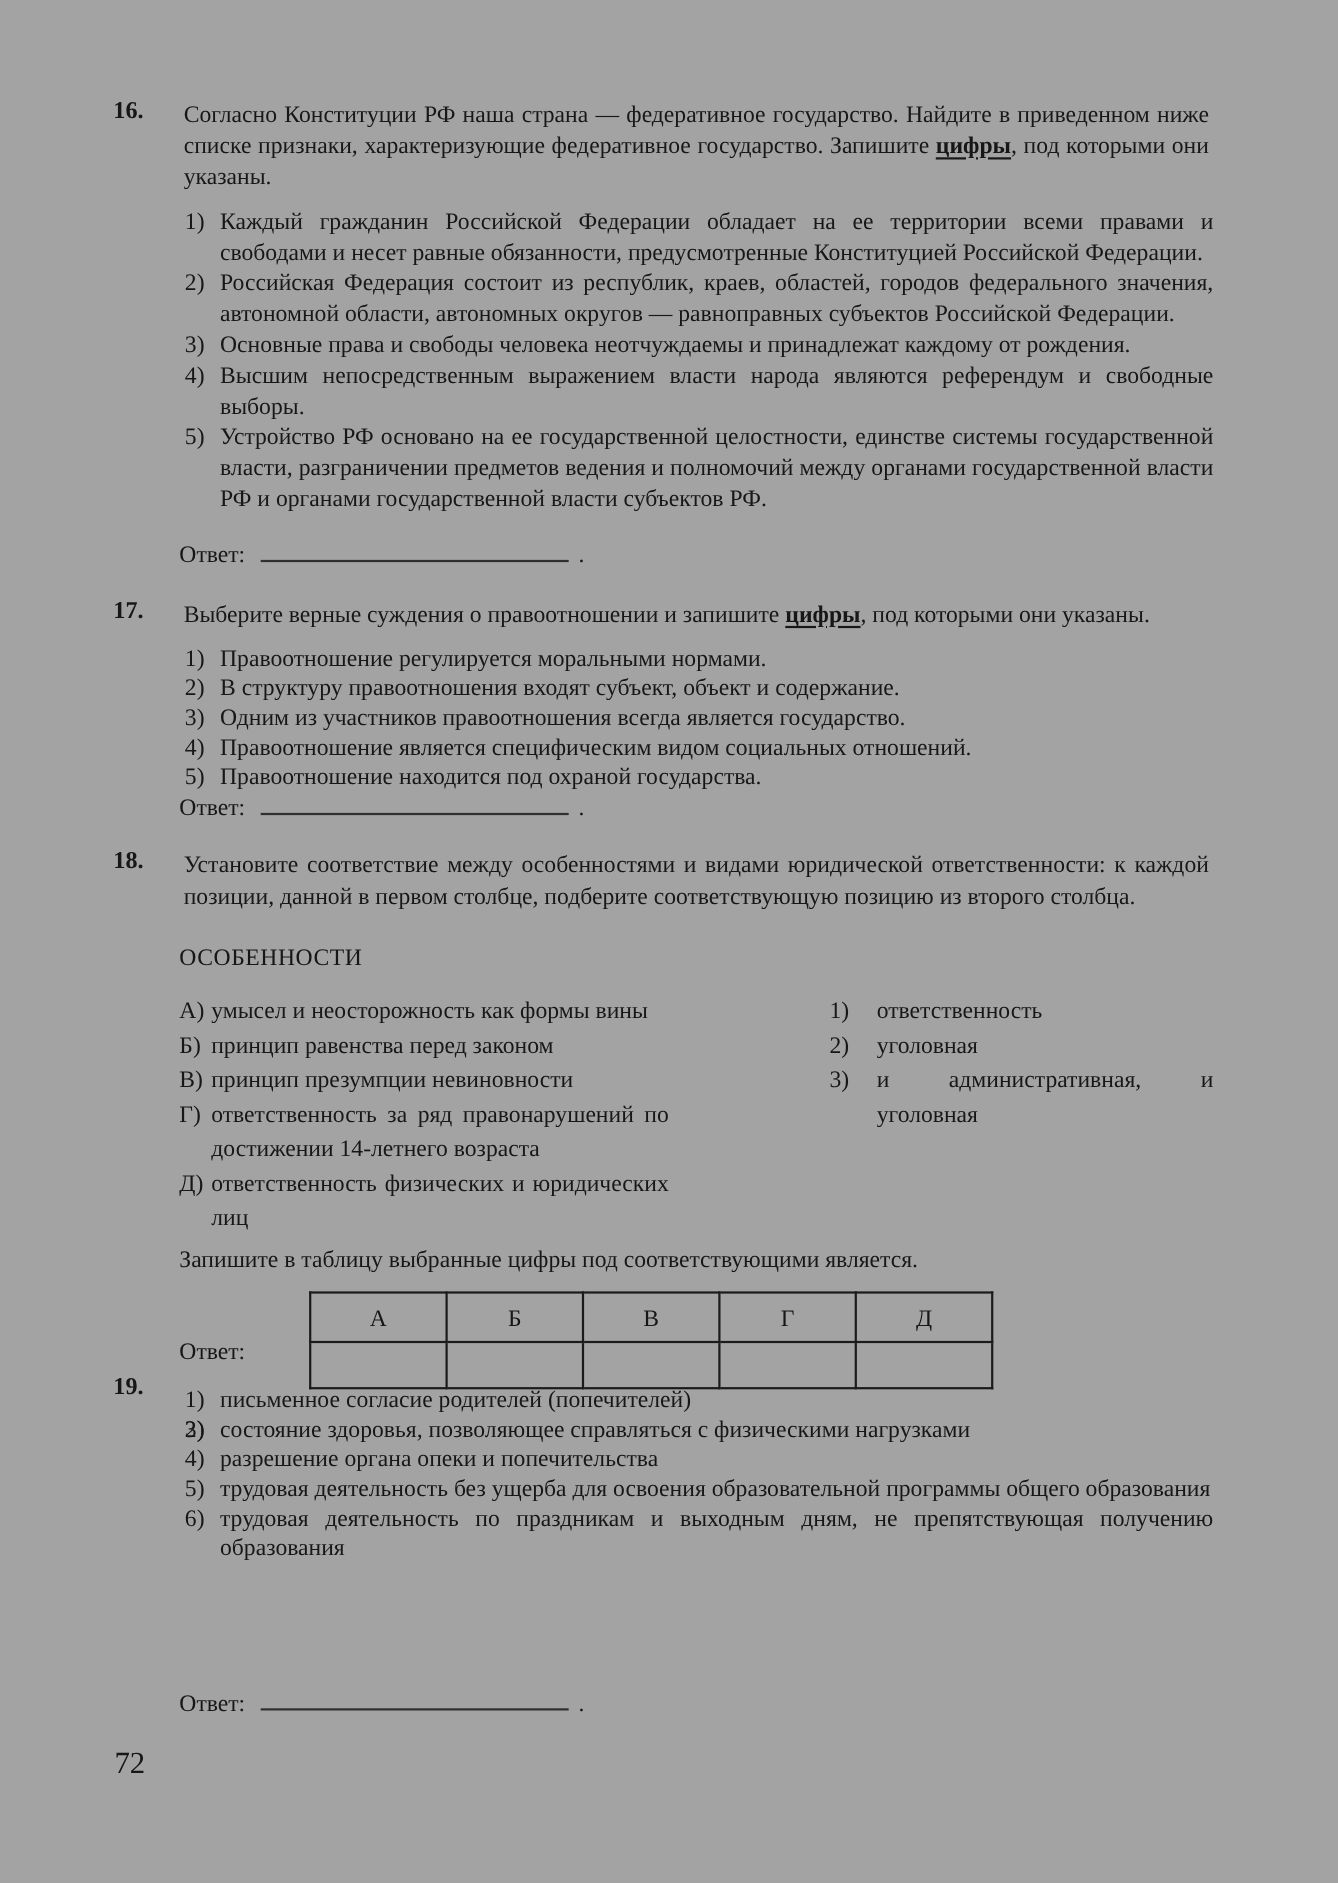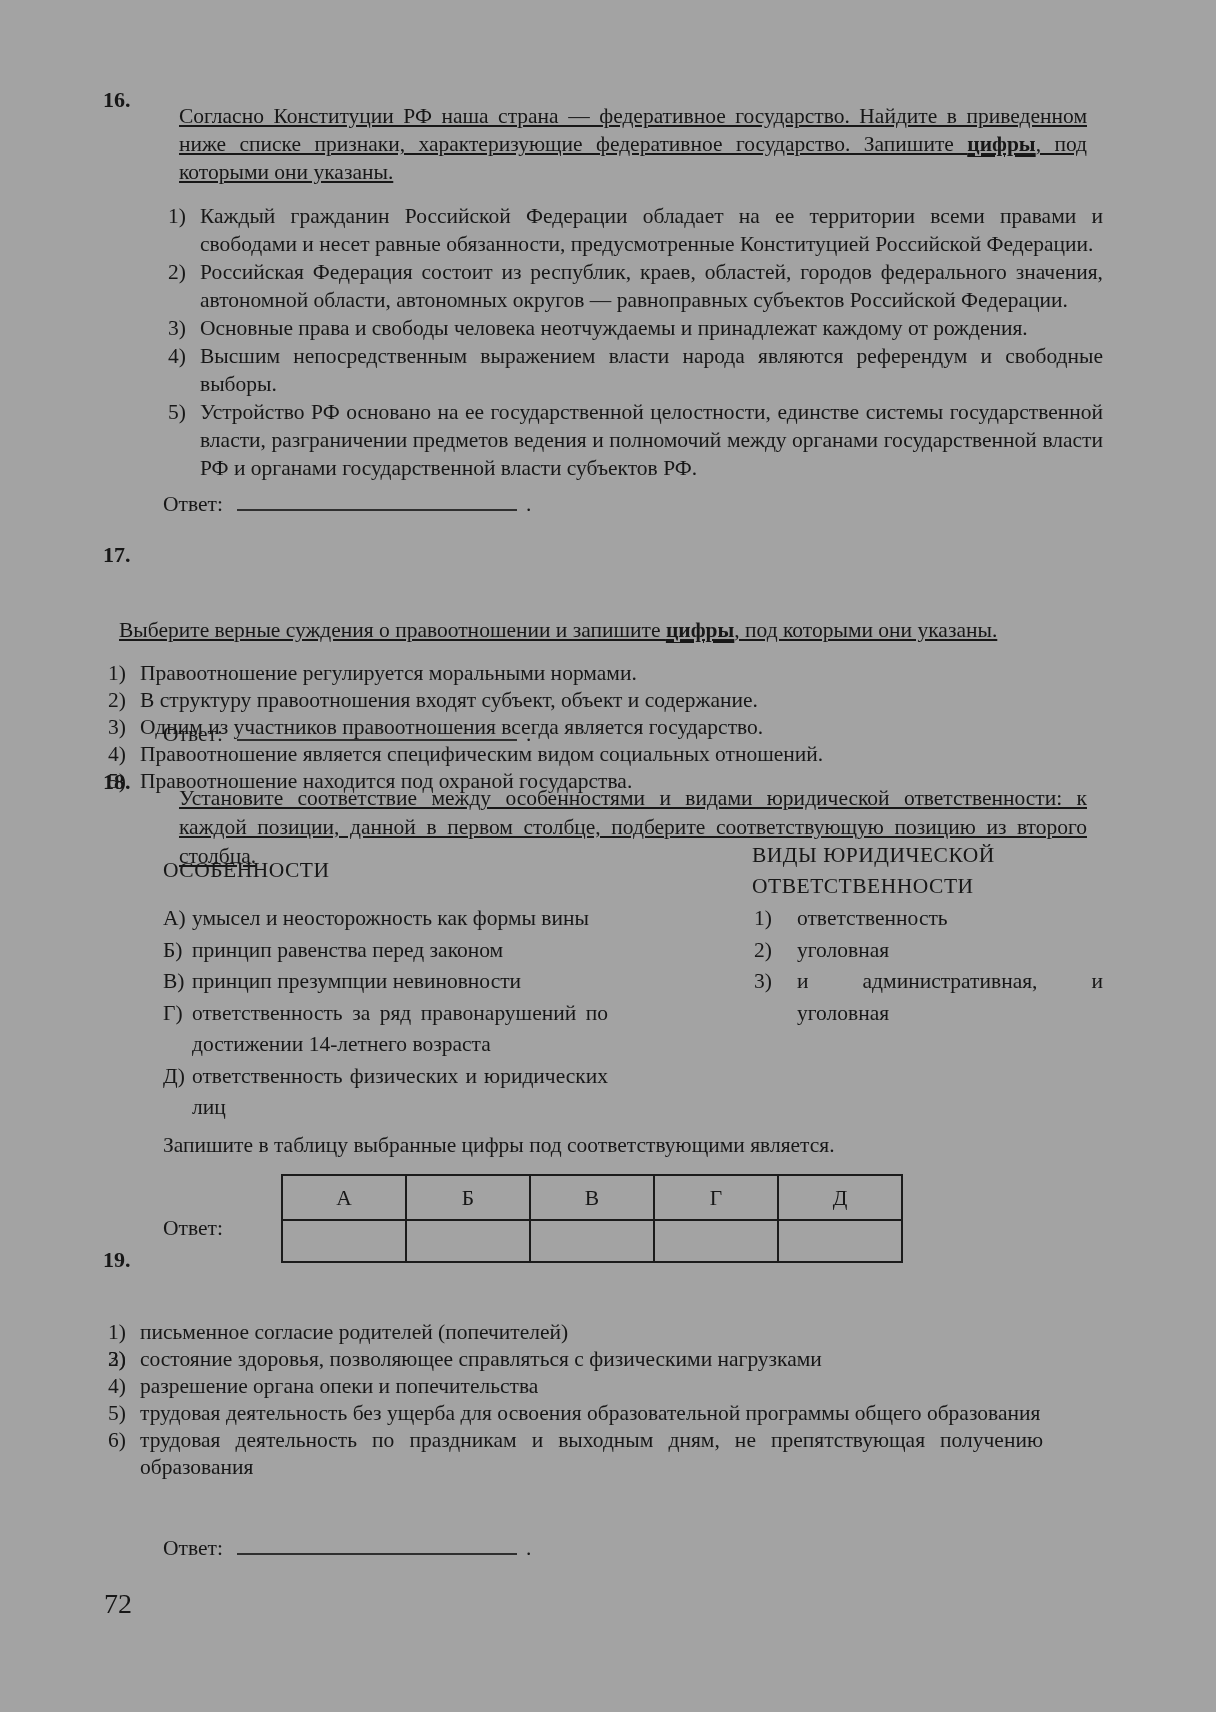--- a/index.html
+++ b/index.html
@@ -5,25 +5,25 @@
   html,body{margin:0;padding:0;background:#e8e8e8;}
   .page{
     position:relative;width:1216px;height:1712px;margin:0 auto;
     background:#a3a3a3;color:#171717;overflow:hidden;
     font-family:"Liberation Serif", "DejaVu Serif", serif;
     font-size:21.5px;line-height:28px;
   }
   .q{position:absolute;left:103px;width:1000px;display:flex;}
   .qnum{flex:0 0 60px;font-weight:700;font-size:22px;}
   .qbody{width:940px;}
-  .intro{margin:16px;text-align:justify;text-decoration:underline;}
+  .intro{margin:4px;text-align:justify;}
   .items{margin:13px 0 0 0;padding:0;list-style:none;}
   .items li{position:relative;padding-left:37px;text-align:justify;}
   .items .mk{position:absolute;left:5px;}
-  .lh27, .lh27 .intro, .lh27 .items li{line-height:27px;flex-direction:column;}
+  .lh27, .lh27 .intro, .lh27 .items li{line-height:27px;}
   .lh28, .lh28 .items li{line-height:28px;}
   .lh29 .intro{line-height:29px;}
   .kw{font-weight:700;text-decoration:underline;text-underline-offset:4px;text-decoration-thickness:2px;}
   .answer{position:absolute;left:163px;white-space:nowrap;}
   .ansline{display:inline-block;width:280px;height:19px;border-bottom:2px solid #2f2f2f;margin-left:14px;}
   .ansdot{margin-left:9px;}
   
   .q18cols{position:absolute;left:163px;top:840px;width:940px;height:292px;}
   .colLh{position:absolute;left:0;top:16px;letter-spacing:.5px;}
   .colRh{position:absolute;left:589px;top:0;line-height:31px;letter-spacing:.5px;}
@@ -86,24 +86,20 @@
 
   <div class="q lh29" style="top:768px;justify-content:center;">
     <div class="qnum">18.</div>
     <div class="qbody">
       <p class="intro">Установите соответствие между особенностями и видами юридической ответственности: к каждой позиции, данной в первом столбце, подберите соответствующую позицию из второго столбца.</p>
     </div>
   </div>
 
   <div class="q18cols">
     <div class="colLh">ОСОБЕННОСТИ</div>
-    <div class="colRh">
-      <div>ВИДЫ ЮРИДИЧЕСКОЙ</div>
-      <div>ОТВЕТСТВЕННОСТИ</div>
-    </div>
     <ul class="mcol colL">
       <li><span class="mk">А)</span><span>умысел и неосторожность как формы вины</span></li>
       <li><span class="mk">Б)</span><span>принцип равенства перед законом</span></li>
       <li><span class="mk">В)</span><span>принцип презумпции невиновности</span></li>
       <li><span class="mk">Г)</span><span>ответственность за ряд правонарушений по достижении 14-летнего возраста</span></li>
       <li><span class="mk">Д)</span><span>ответственность физических и юридических лиц</span></li>
     </ul>
     <ul class="mcol colR">
       <li><span class="mk">1)</span><span>ответственность</span></li>
       <li><span class="mk">2)</span><span>уголовная</span></li>

